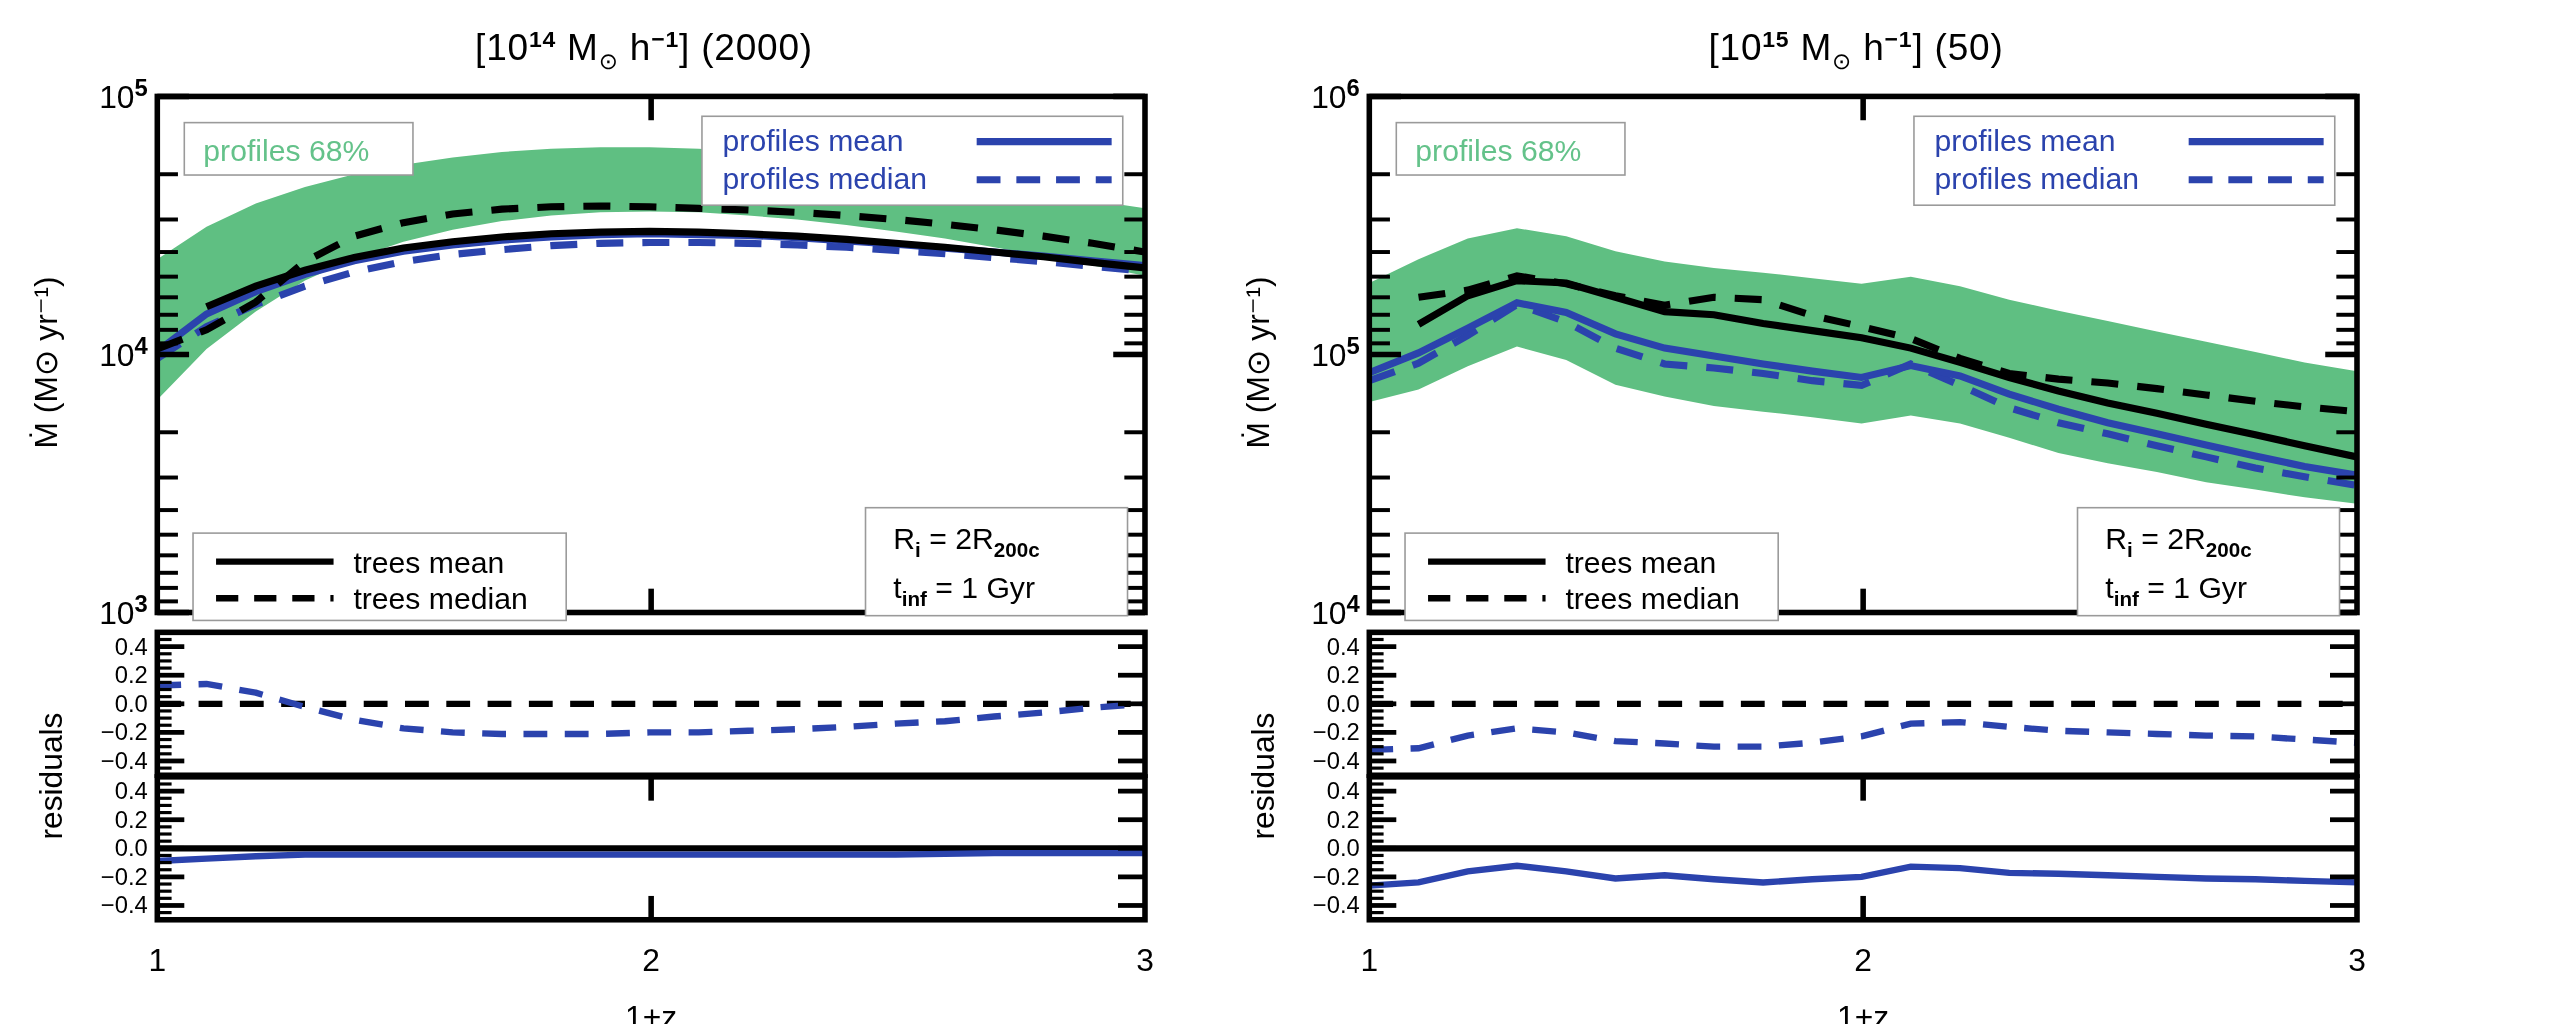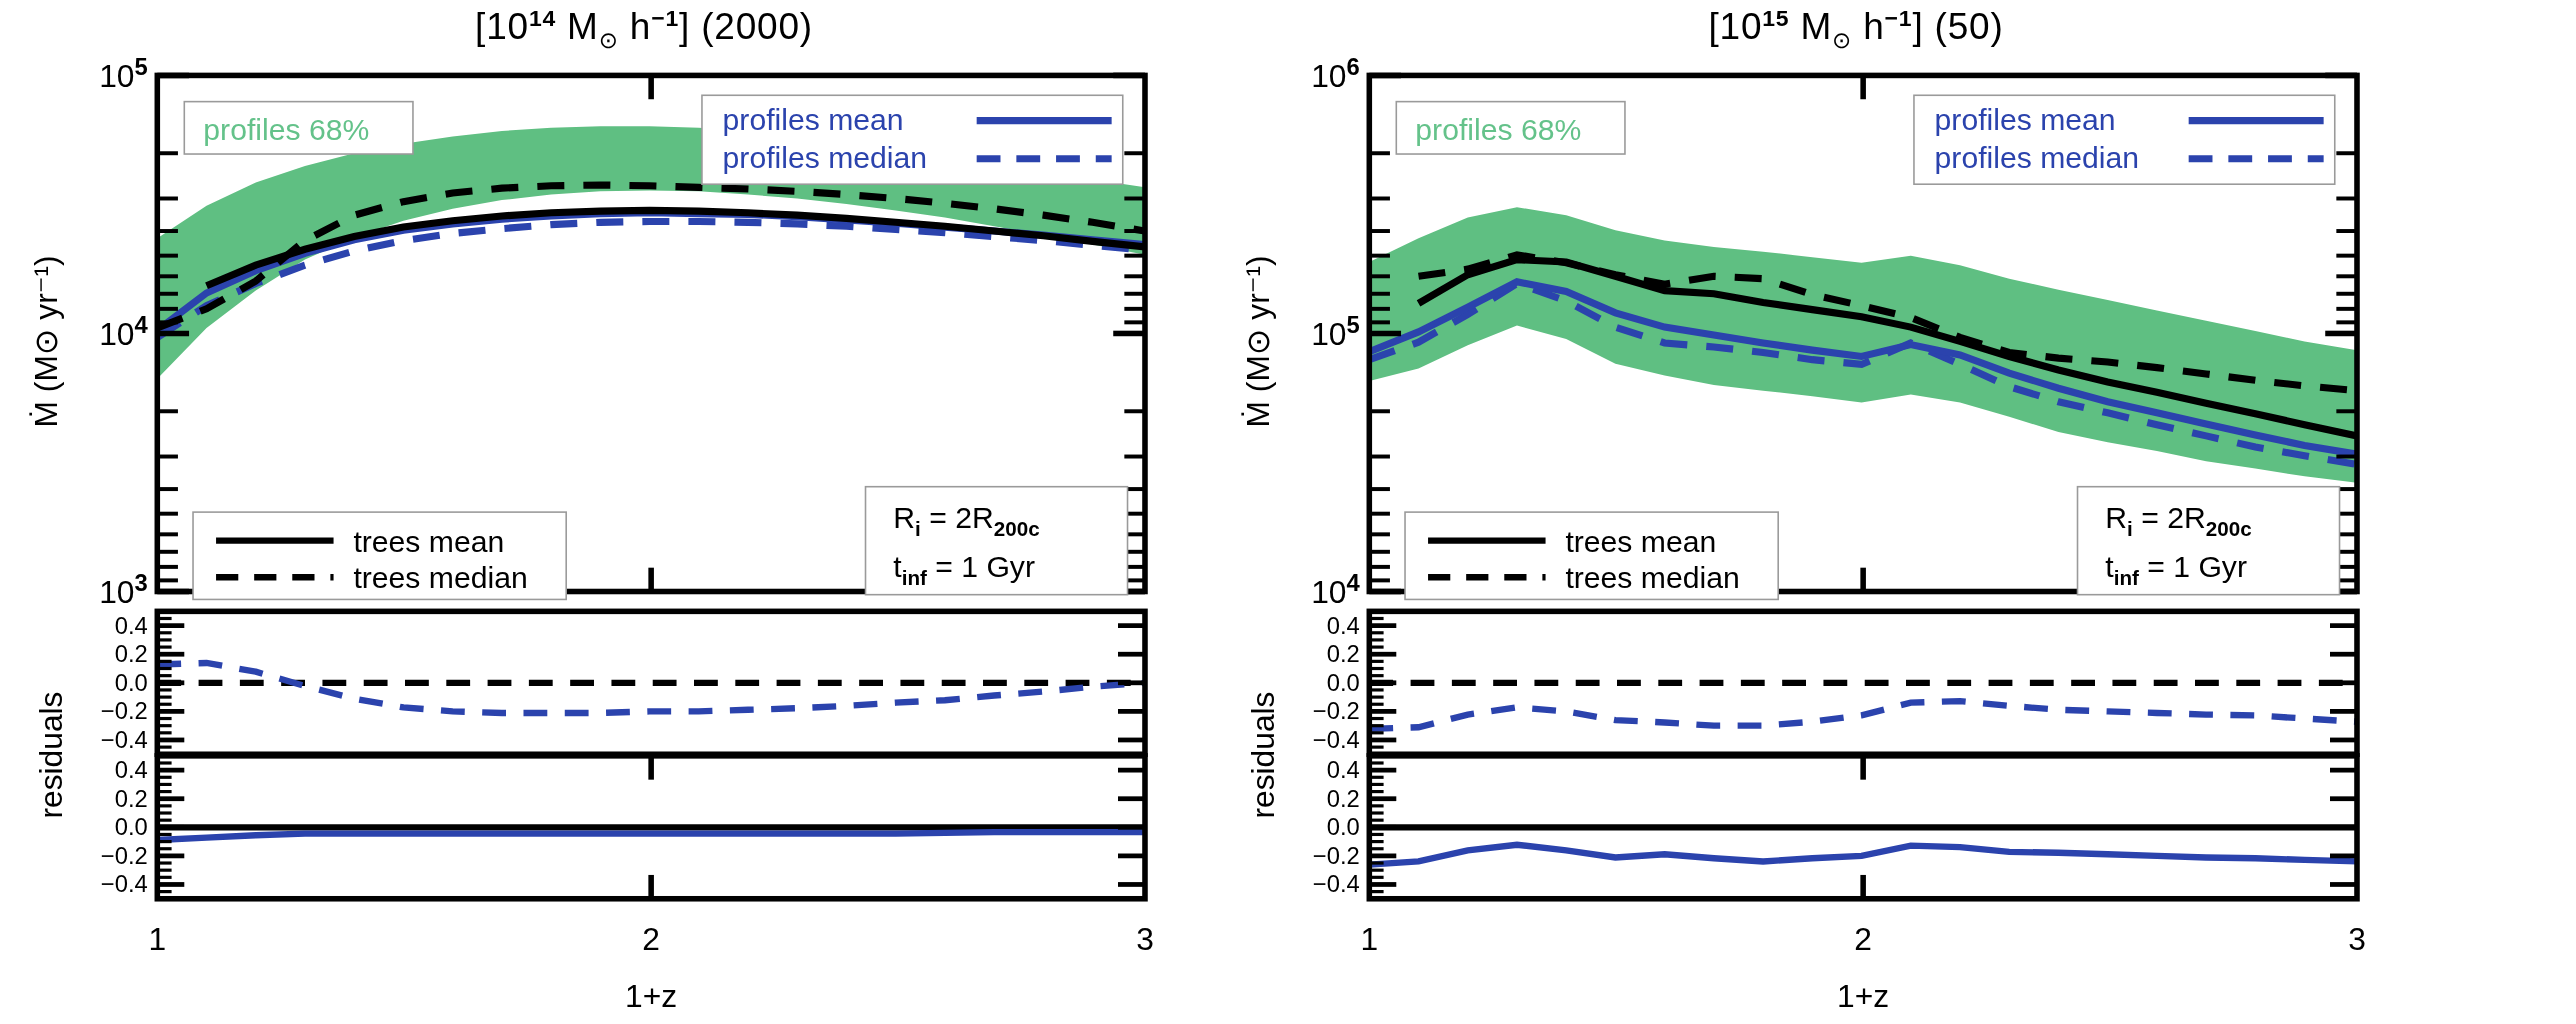--- a/index.html
+++ b/index.html
@@ -1,17 +1,17 @@
 <!DOCTYPE html>
 <html style="font-size:12.7px"><head>
 <meta charset="utf-8">
 <style>
   html,body{margin:0;padding:0;background:#ffffff;}
   body{width:2576px;height:1025px;font-family:"Liberation Sans",sans-serif;color:#000;overflow:hidden;}
-  .figure{position:relative;width:2576px;height:833px;background:#fff;}
+  .figure{position:relative;width:2576px;height:833px;background:#fff;margin-top:21px;}
   .panel{position:absolute;top:0;height:1025px;width:1288px;}
   .panel.left{left:0;}
   .panel.right{left:1212px;}
   .panel-title{
     position:absolute;top:4.8px;left:0;width:100%;
     text-align:center;font-size:37px;letter-spacing:0.8px;white-space:nowrap;
   }
   .panel-title sup{font-size:0.62em;vertical-align:super;font-weight:bold;}
   .panel-title sub{font-size:0.62em;vertical-align:sub;}
   .svgwrap{position:absolute;left:0;top:0;width:100%;height:100%;}

